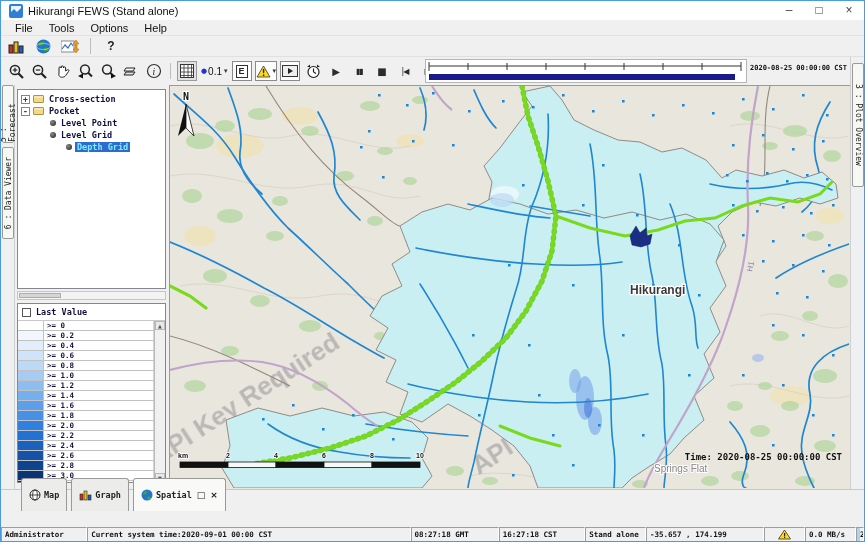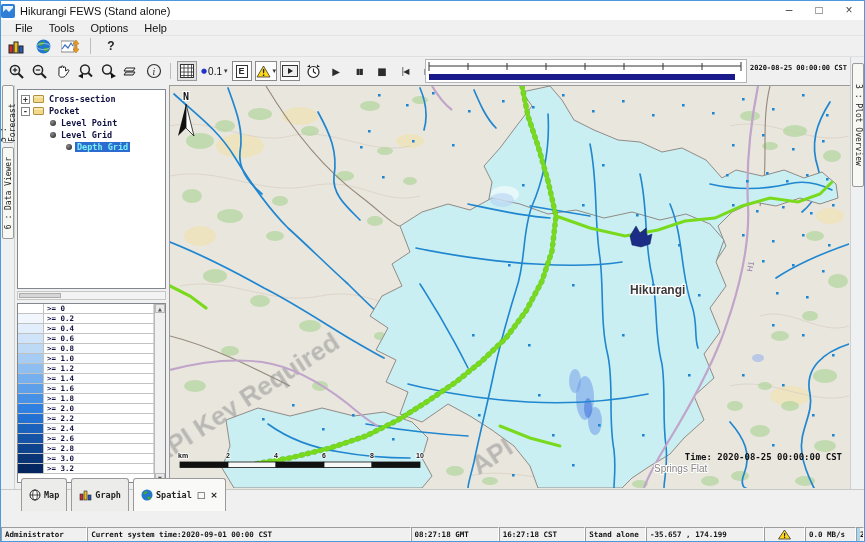--- a/index.html
+++ b/index.html
@@ -2,21 +2,21 @@
 <html><head>
 <meta charset="utf-8">
 <style>
   *{margin:0;padding:0;box-sizing:border-box}
   html,body{background:#8a8a8a}
   .mono{font-family:"DejaVu Sans Mono",monospace}
   .win{position:relative;width:865px;height:542px;background:#f0f0f0;border:1px solid #4a9add;
        font-family:"Liberation Sans",sans-serif;overflow:hidden;color:#1a1a1a}
   .abs{position:absolute}
   
-  .titlebar{left:0;top:0;width:863px;height:19px;background:#fff;display:flex;align-items:center;padding-left:0}
+  .titlebar{left:0;top:0;width:863px;height:19px;background:#fff;display:flex;align-items:center;padding-left:8px}
   .titlebar .ttl{font-size:11px;margin-left:5px;color:#111}
   .wctl{position:absolute;right:0;top:0;height:19px;display:flex}
   .wctl span{width:30px;text-align:center;font-size:12px;line-height:18px;color:#444;cursor:default}
   
   .menubar{left:0;top:19px;width:863px;height:16px;background:#f0f0f0;display:flex;align-items:center;padding-left:6px;border-bottom:1px solid #e3e3e3}
   .menu-item{font-size:11px;padding:0 8px;color:#111}
   
   .tb1{left:0;top:35px;width:863px;height:21px;background:#f0f0f0;display:flex;align-items:center;gap:7px;padding-left:5px;border-bottom:1px solid #e0e0e0}
   .tb2{left:0;top:56px;width:849px;height:28px;background:#f0f0f0;display:flex;align-items:center;gap:3px;padding-left:5px}
   .tbtn{display:inline-flex;align-items:center;justify-content:center;height:20px;min-width:20px;border:1px solid transparent}
@@ -300,20 +300,24 @@
         <div class="trow" style="padding-left: 36px;">
         <span class="toggle hid"></span>
         <span class="nicon dot"></span>
         <span class="tlabel sel">Depth Grid</span>
       </div>
       </div>
     <div class="hscroll">
         <span class="hthumb"></span>
       </div>
     <div class="legendbox">
+      <div class="lvrow">
+        <span class="cbox"></span>
+        <span class="cblab">Last Value</span>
+      </div>
       <div class="ltable">
         <div class="lrows">
 
         <div class="lrow">
             <span class="lsw" style="background-color: rgb(255, 255, 255);"></span>
             <span class="llab">&gt;= 0</span>
           </div>
             <div class="lrow">
             <span class="lsw" style="background-color: rgb(242, 247, 254);"></span>
             <span class="llab">&gt;= 0.2</span>

